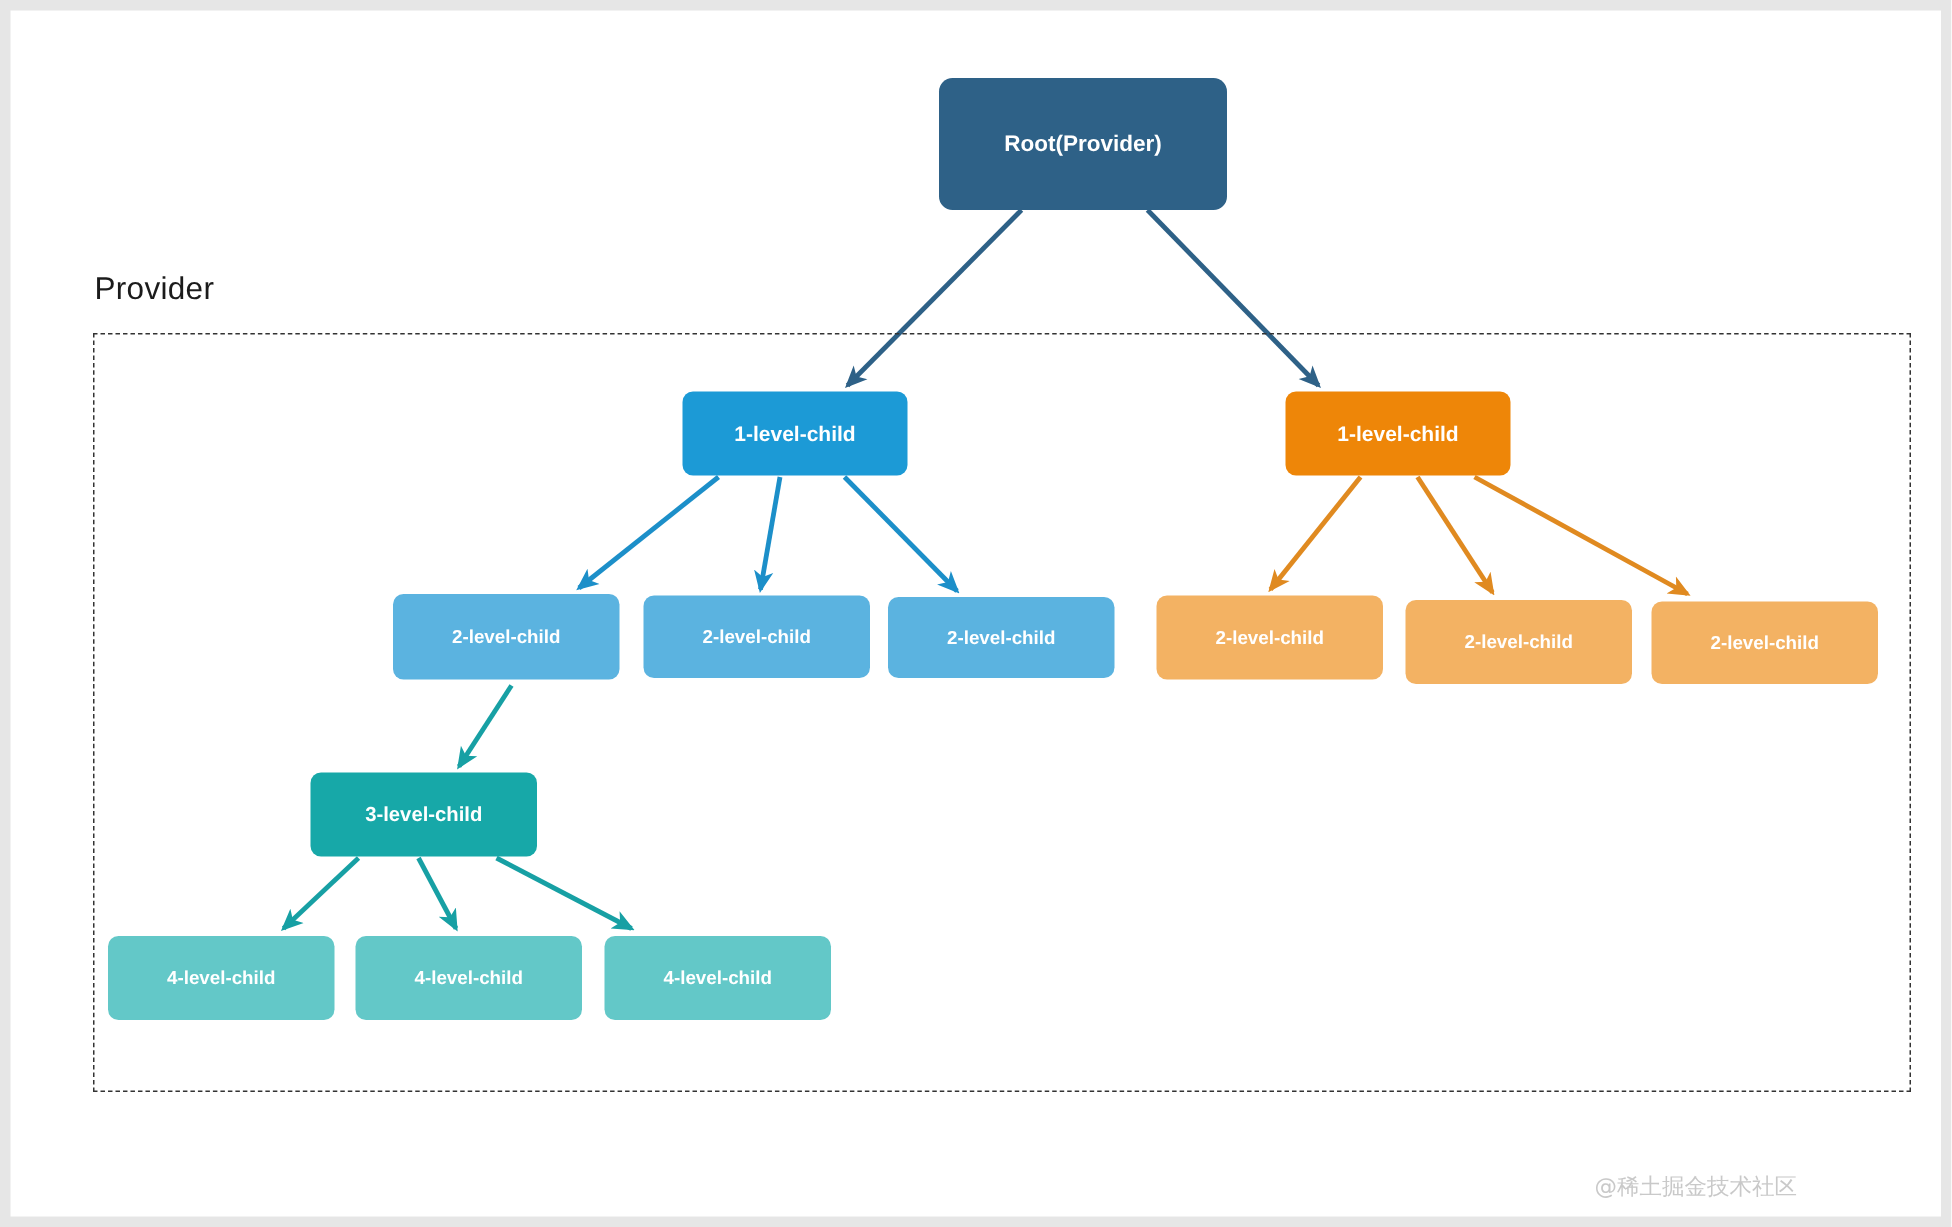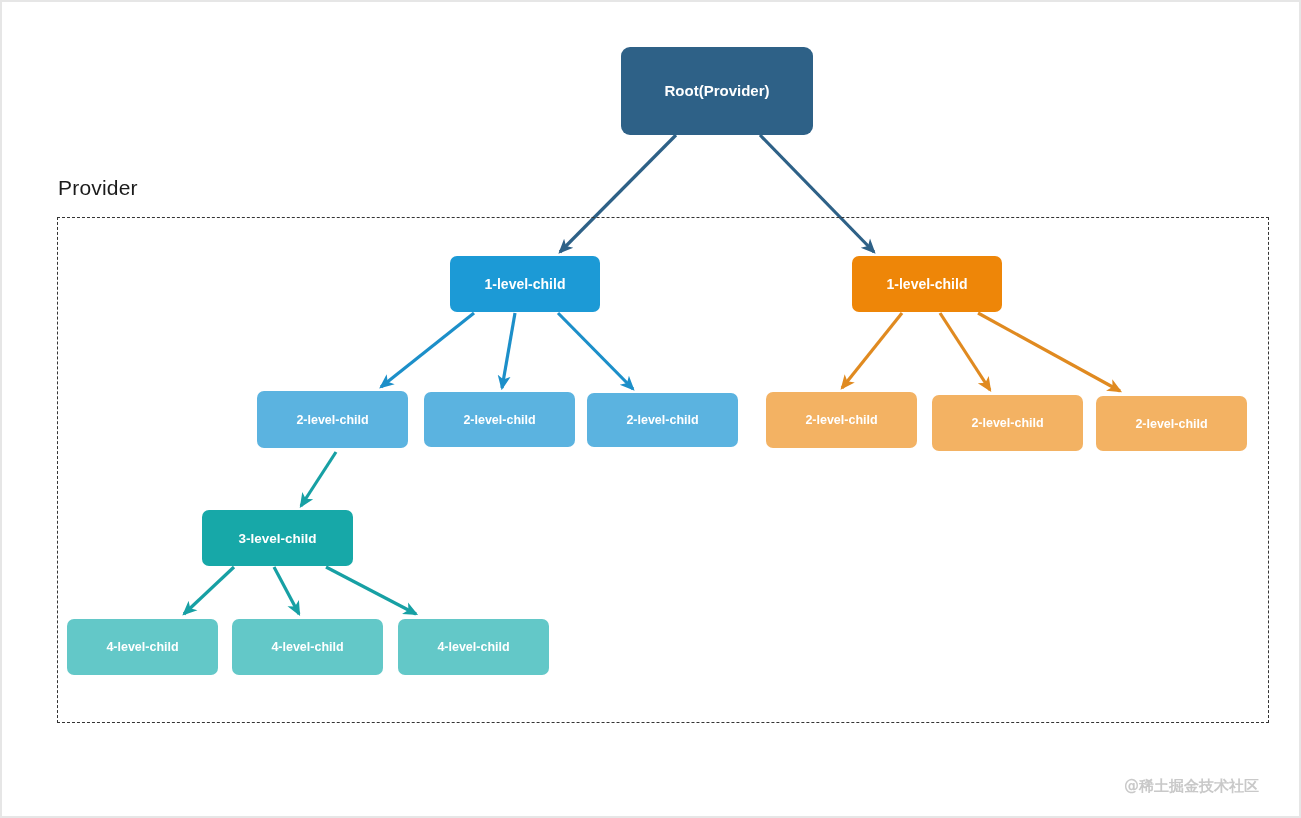--- a/index.html
+++ b/index.html
@@ -8,21 +8,21 @@
     background: #ffffff;
   }
   body {
     font-family: "Liberation Sans", sans-serif;
   }
   #page {
     position: relative;
     width: 1301px;
     height: 818px;
     background: #ffffff;
-    border: 2px solid #15803d;
+    border: 7px solid #15803d;
     box-sizing: border-box;
     overflow: hidden;
   }
   #diagram-svg {
     position: absolute;
     left: 0;
     top: 0;
     width: 1301px;
     height: 818px;
     display: block;
@@ -149,15 +149,15 @@
           <rect x="396" y="617" width="151" height="56" rx="7" ry="7" fill="#63c8c8"></rect>
           <text x="471.5" y="646" class="node-label lvl-4" fill="#ffffff">4-level-child</text>
         </g>
       </g>
   </svg>
 
   <div class="dashed-region" id="consumer-region" style="left: 55px; top: 215px; width: 1212px; height: 506px; border-color: rgb(51, 51, 51);"></div>
 
   <div class="group-title" id="consumer-title" style="left: 56px; top: 174px;">Provider</div>
 
-  <div class="watermark" id="watermark" style="left: 1122px; top: 775px; font-weight: bold;">@稀土掘金技术社区</div>
+  <div class="watermark" id="watermark" style="left: 1056px; top: 775px;">@稀土掘金技术社区</div>
 
 </div>
 
 </body></html>

